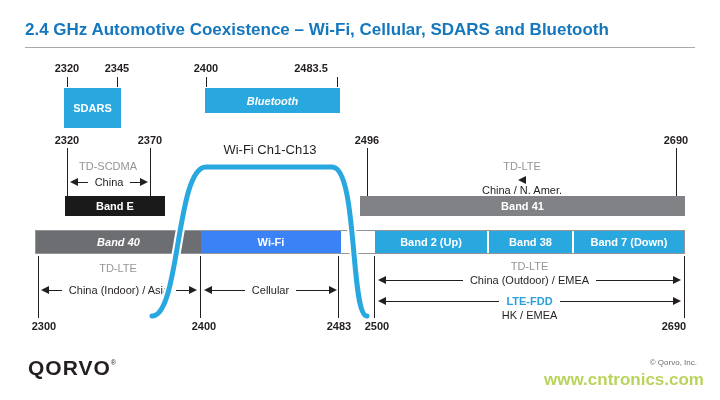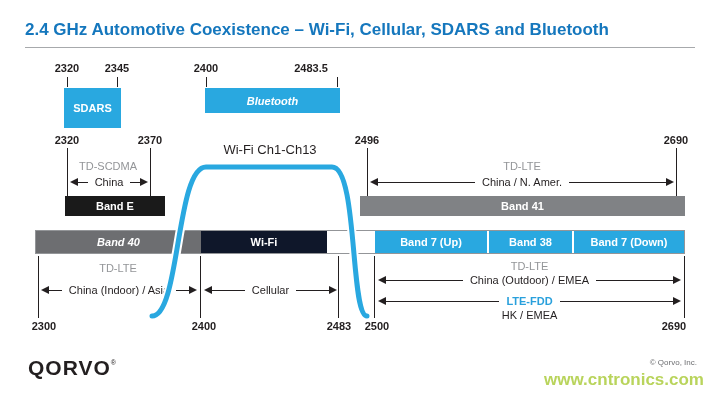--- a/index.html
+++ b/index.html
@@ -62,33 +62,33 @@
     <span class="ln"></span>
     <span class="ah-r"></span>
   </div>
   <div class="bandbox" style="left:65px; top:196px; width:100px; height:20px; background:#1a1a1a;">Band E</div>
 
   <div class="freq" style="left:347px; top:134px; width:40px;">2496</div>
   <div class="freq" style="left:656px; top:134px; width:40px;">2690</div>
   <div class="tick" style="left:367px; top:148px; height:48px;"></div>
   <div class="tick" style="left:676px; top:148px; height:48px;"></div>
   <div class="graytext" style="left:370px; top:160px; width:304px;">TD-LTE</div>
-  <div class="darrow" style="left:370px; top:176px; width:304px; height:12px;">
+  <div class="darrow" style="left:370px; top:176px; width:304px; height:12px;flex-direction:column;">
     <span class="ah-l"></span>
     <span class="ln"></span>
     <span class="lbl">China / N. Amer.</span>
     <span class="ln"></span>
     <span class="ah-r"></span>
   </div>
   <div class="bandbox" style="left:360px; top:196px; width:325px; height:20px; background:#808285;">Band 41</div>
 
   <div class="mainbar">
     <div class="seg" style="left:0; width:165px; background:#6d6e71;font-style:italic;">Band 40</div>
-    <div class="seg" style="left:165px; width:126px; background:#0f172a;">Wi-Fi</div>
-    <div class="seg" style="left:339px; width:112px; background:#29a8e0;">Band 7 (Up)</div>
+    <div class="seg" style="left:165px; width:140px; background:#3b82f6;">Wi-Fi</div>
+    <div class="seg" style="left:339px; width:112px; background:#29a8e0;">Band 2 (Up)</div>
     <div class="seg" style="left:453px; width:83px; background:#29a8e0;">Band 38</div>
     <div class="seg" style="left:538px; width:110px; background:#29a8e0;">Band 7 (Down)</div>
   </div>
 
   <div class="tick" style="left:38px;  top:256px; height:62px;"></div>
   <div class="tick" style="left:200px; top:256px; height:62px;"></div>
   <div class="tick" style="left:338px; top:256px; height:62px;"></div>
   <div class="tick" style="left:374px; top:256px; height:62px;"></div>
   <div class="tick" style="left:684px; top:256px; height:62px;"></div>
 

